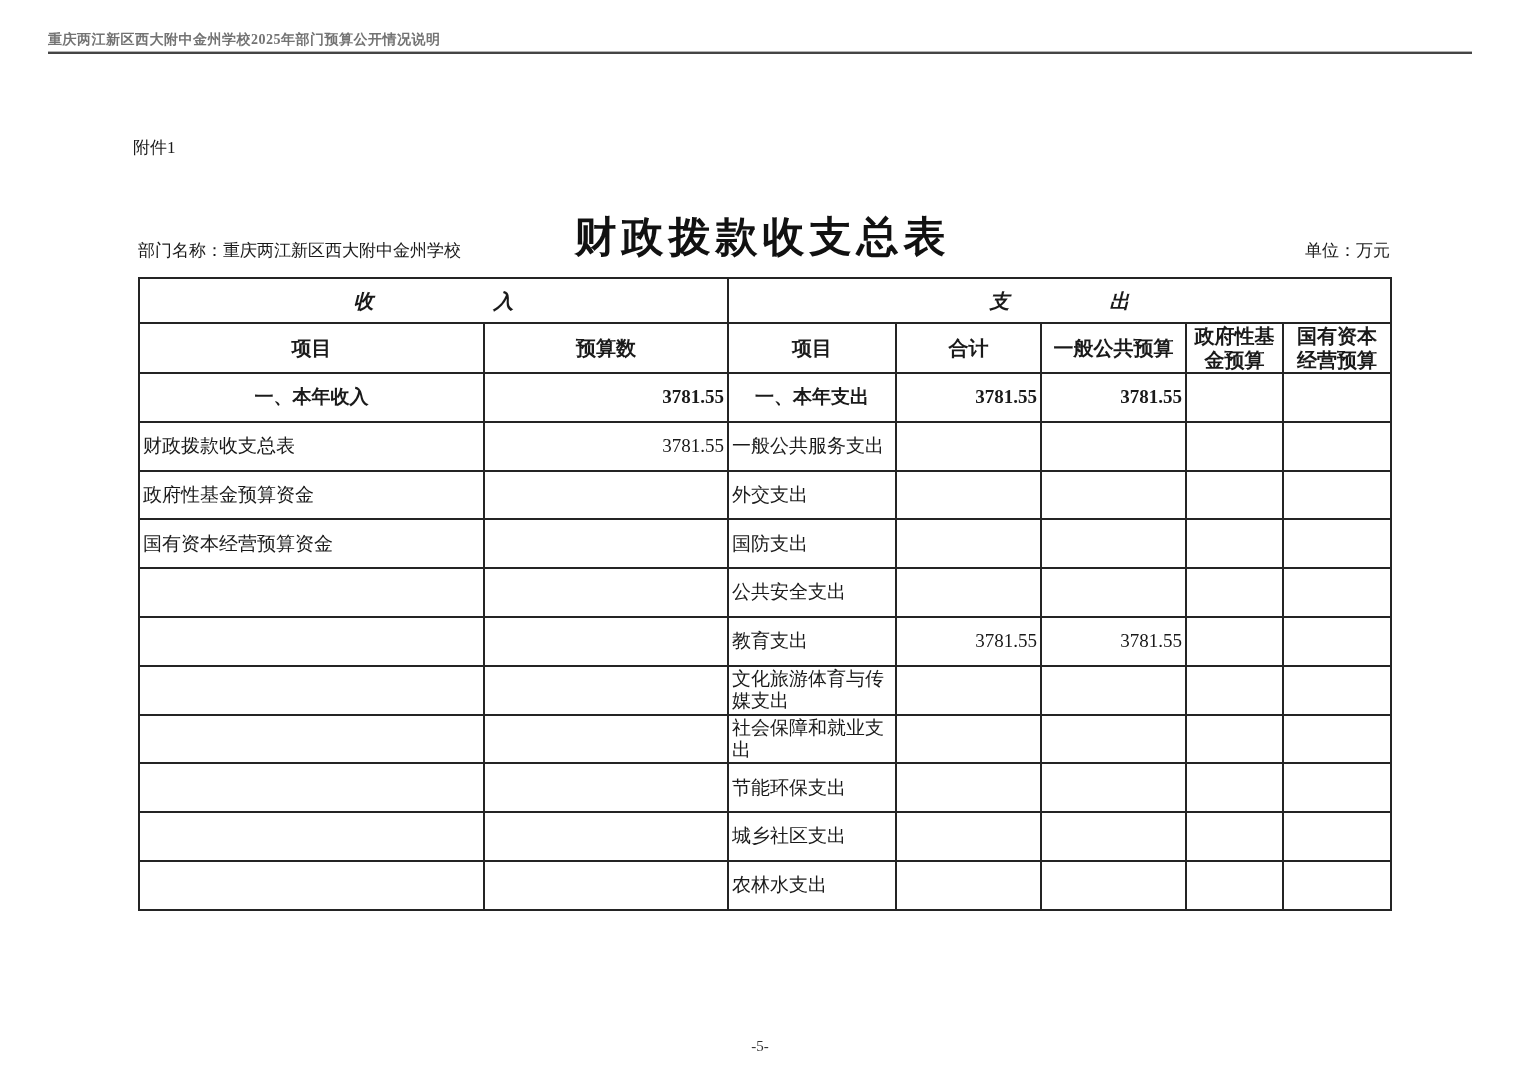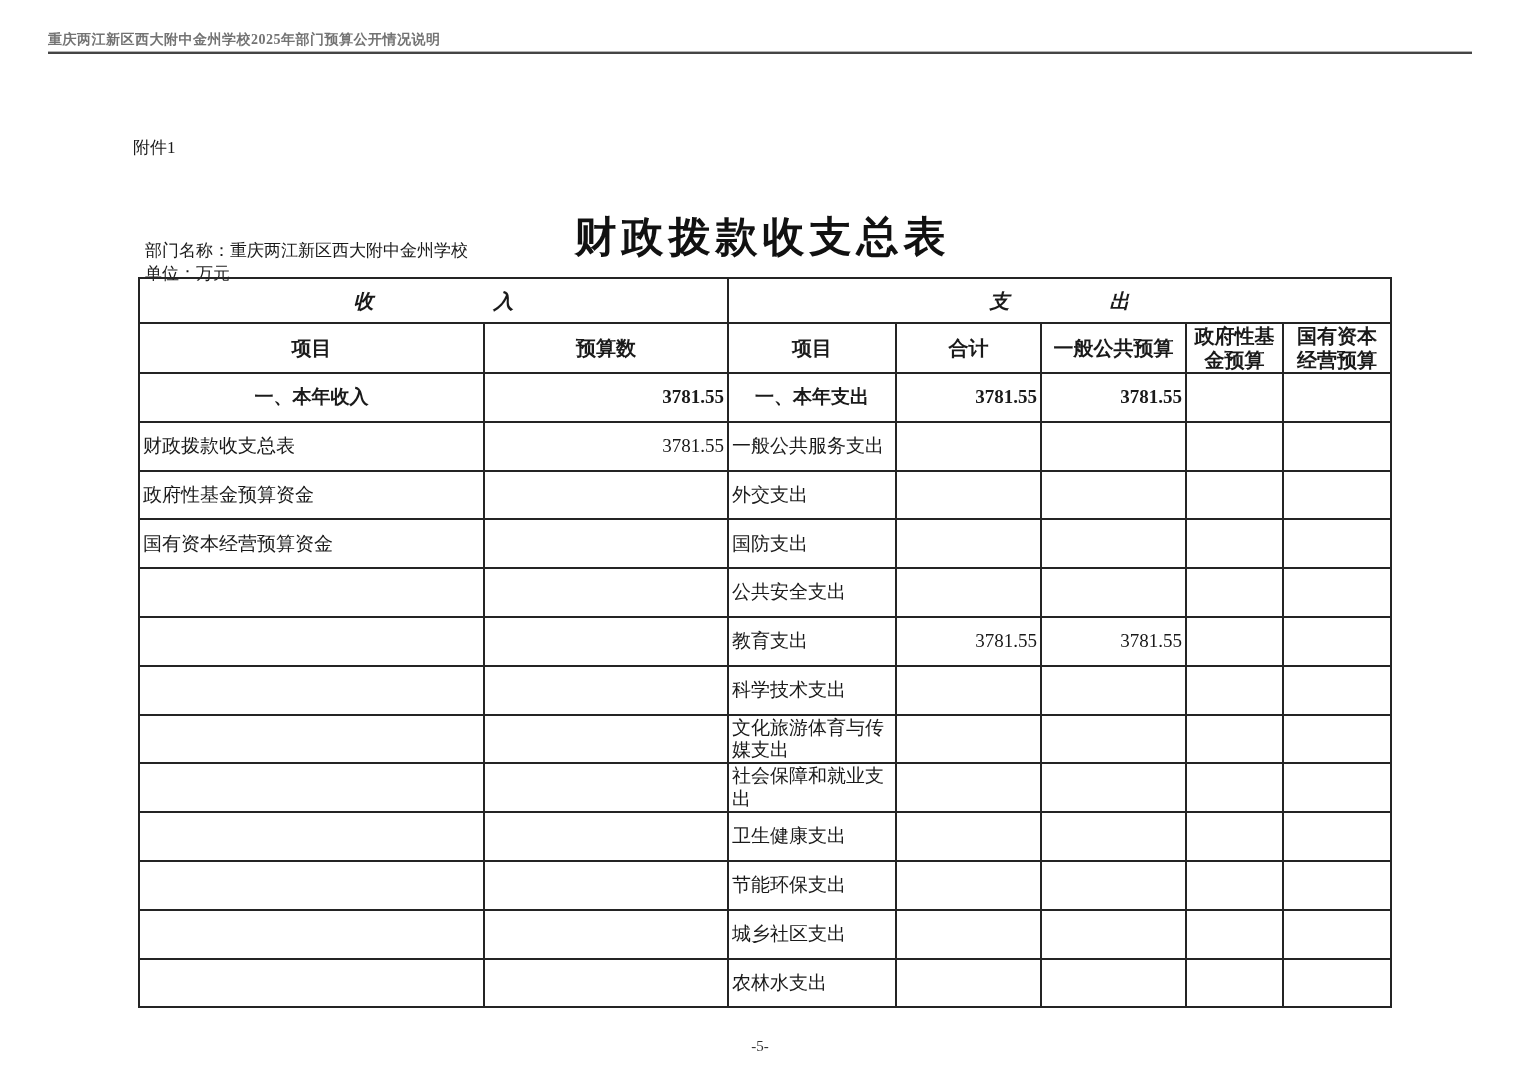--- a/index.html
+++ b/index.html
@@ -43,28 +43,27 @@
     font-size: 42px;
     font-weight: bold;
     letter-spacing: 5px;
     text-indent: 5px;
     color: #111;
     margin-top: 43px;
   }
 
   .meta-row {
     position: absolute;
-    left: 145px;
+    left: 138px;
     top: 239px;
     width: 1252px;
     display: flex;
     justify-content: space-between;
     align-items: baseline;
     font-size: 17px;
-    flex-direction: column;
   }
 
   table.budget {
     position: absolute;
     left: 138px;
     top: 277px;
     width: 1252px;
     border-collapse: collapse;
     table-layout: fixed;
   }
@@ -197,48 +196,30 @@
           <td class="num-cell"></td>
           <td class="item-cell">教育支出</td>
           <td class="num-cell">3781.55</td>
           <td class="num-cell">3781.55</td>
           <td class="num-cell"></td>
           <td class="num-cell"></td>
         </tr>
         <tr>
           <td class="item-cell"></td>
           <td class="num-cell"></td>
-          <td class="item-cell">科学技术支出</td>
-          <td class="num-cell"></td>
-          <td class="num-cell"></td>
-          <td class="num-cell"></td>
-          <td class="num-cell"></td>
-        </tr>
-        <tr>
-          <td class="item-cell"></td>
-          <td class="num-cell"></td>
           <td class="item-cell">文化旅游体育与传媒支出</td>
           <td class="num-cell"></td>
           <td class="num-cell"></td>
           <td class="num-cell"></td>
           <td class="num-cell"></td>
         </tr>
         <tr>
           <td class="item-cell"></td>
           <td class="num-cell"></td>
           <td class="item-cell">社会保障和就业支出</td>
-          <td class="num-cell"></td>
-          <td class="num-cell"></td>
-          <td class="num-cell"></td>
-          <td class="num-cell"></td>
-        </tr>
-        <tr>
-          <td class="item-cell"></td>
-          <td class="num-cell"></td>
-          <td class="item-cell">卫生健康支出</td>
           <td class="num-cell"></td>
           <td class="num-cell"></td>
           <td class="num-cell"></td>
           <td class="num-cell"></td>
         </tr>
         <tr>
           <td class="item-cell"></td>
           <td class="num-cell"></td>
           <td class="item-cell">节能环保支出</td>
           <td class="num-cell"></td>

